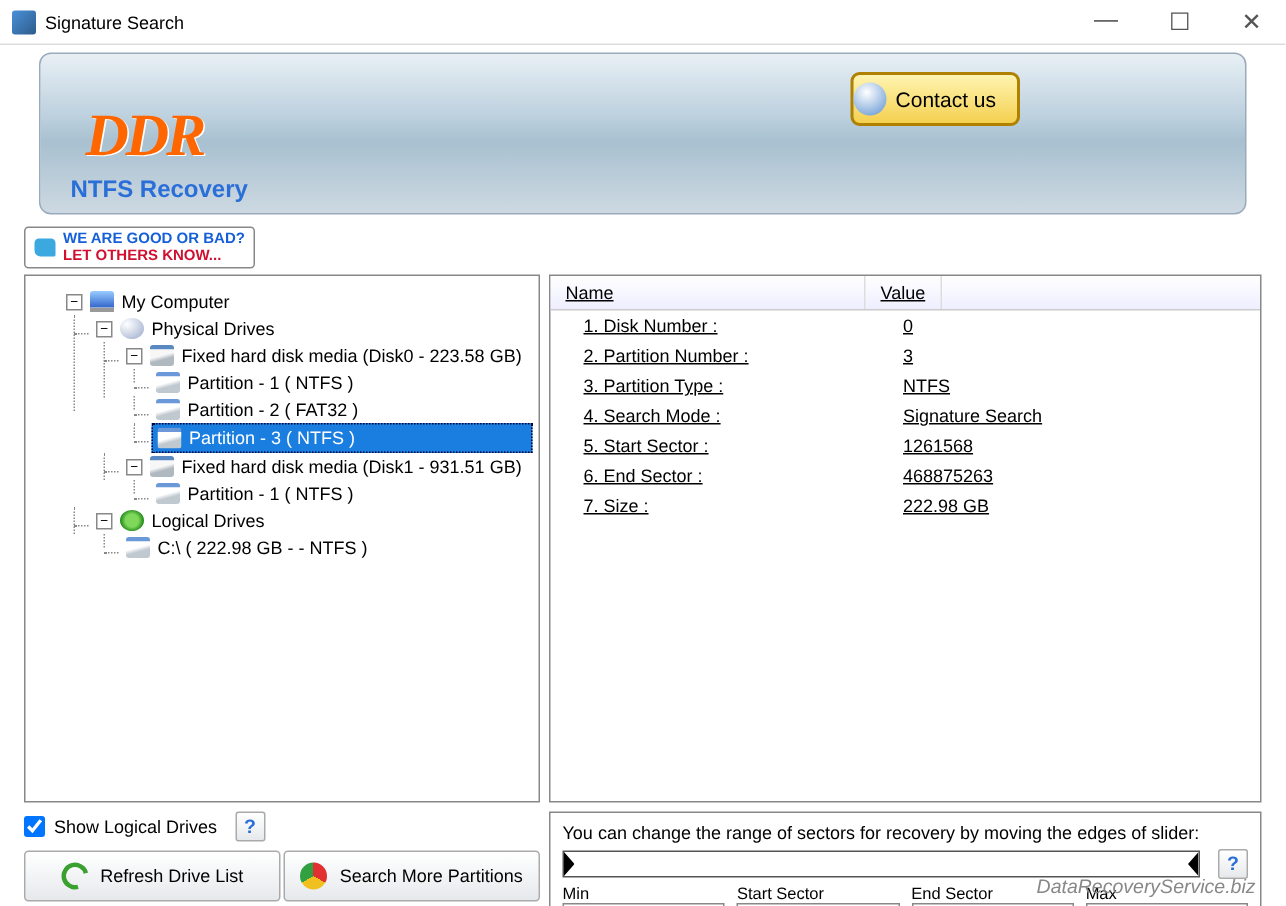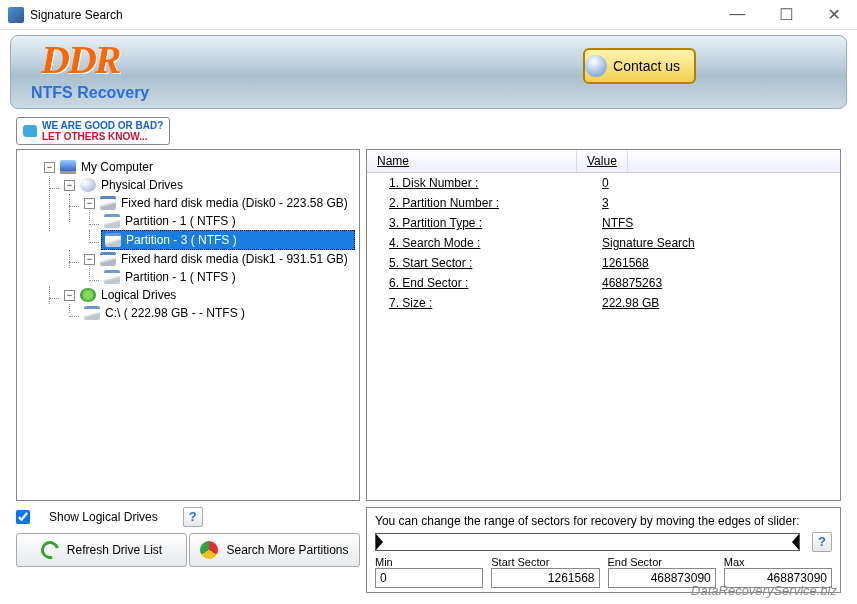--- a/index.html
+++ b/index.html
@@ -6,21 +6,21 @@
 body { background: #fff; width: 857px; height: 604px; overflow: hidden; }
 
 
 .titlebar { height: 30px; background: #fff; border-bottom: 1px solid #ddd; display: flex; align-items: center; padding: 0 8px; }
 .titlebar-icon { width: 16px; height: 16px; background: linear-gradient(135deg,#4a90d9,#2e5c8a); margin-right: 6px; border-radius: 2px; }
 .titlebar-text { font-size: 12px; flex: 1; }
 .titlebar-controls { display: flex; gap: 18px; font-size: 16px; }
 .titlebar-btn { cursor: pointer; padding: 0 8px; color: #555; }
 
 
-.header { height: 74px; margin: 5px 10px 0; border: 1px solid #9ab; border-radius: 8px; background: linear-gradient(180deg,#e8f0f5 0%,#bcd0de 40%,#a8c0d0 55%,#cdd9e2 100%); position: relative; display: flex; align-items: flex-start; }
+.header { height: 108px; margin: 5px 26px 0; border: 1px solid #9ab; border-radius: 8px; background: linear-gradient(180deg,#e8f0f5 0%,#bcd0de 40%,#a8c0d0 55%,#cdd9e2 100%); position: relative; display: flex; align-items: center; }
 .logo-ddr { font-family: "Times New Roman", serif; font-size: 40px; font-weight: 900; font-style: italic; color: #ff6600; text-shadow: 1px 1px 0 #fff; margin-left: 30px; letter-spacing: -2px; }
 .contact-btn { position: absolute; right: 150px; top: 12px; background: linear-gradient(180deg,#fff4b0,#f4d050); border: 2px solid #b08000; border-radius: 6px; padding: 5px 14px 5px 0; display: flex; align-items: center; gap: 6px; font-size: 14px; cursor: pointer; }
 .contact-avatar { width: 22px; height: 22px; background: radial-gradient(circle at 40% 30%,#fff,#5a90d0); border-radius: 50%; }
 .subtitle { position: absolute; bottom: 6px; left: 20px; font-size: 16px; font-weight: 600; color: #2a6fd8; }
 
 
 .feedback { margin: 8px 16px 4px; }
 .feedback-chip { display: inline-flex; align-items: center; border: 1px solid #888; border-radius: 3px; padding: 2px 6px; font-family: "Courier New", monospace; font-size: 10px; line-height: 1.1; background: #fff; }
 .thumb { width: 14px; height: 12px; background: #3ba9e0; border-radius: 3px 3px 1px 4px; margin-right: 5px; }
 .feedback-line1 { color: #1560d8; font-weight: bold; }
@@ -52,21 +52,21 @@
 .prop-head .col { padding: 4px 10px; border-right: 1px solid #ddd; }
 .col-name { width: 210px; }
 .prop-body { font-size: 12px; }
 .prop-row { display: flex; padding: 3px 0; gap: 19px; }
 .prop-row .pname { width: 210px; padding-left: 22px; }
 .prop-row .pval { padding-left: 6px; }
 
 
 .under-left { margin: 6px 16px 0; display: flex; gap: 6px; }
 .ul-left { width: 344px; display: flex; flex-direction: column; gap: 6px; }
-.checkrow { display: flex; align-items: center; gap: 19px; font-size: 12px; }
+.checkrow { display: flex; align-items: center; gap: 6px; font-size: 12px; }
 .checkrow input { width: 14px; height: 14px; }
 .help-tile { width: 20px; height: 20px; border: 1px solid #aaa; background: linear-gradient(#fff,#e6e9ec); color: #2a6fd8; font-weight: bold; text-align: center; line-height: 18px; font-size: 13px; border-radius: 2px; cursor: pointer; margin-left: 6px; }
 .btnrow { display: flex; gap: 2px; }
 .flat-btn { flex: 1; height: 34px; border: 1px solid #aaa; background: linear-gradient(#fff,#e6e9ec); border-radius: 3px; display: flex; align-items: center; justify-content: center; gap: 8px; font-size: 12px; cursor: pointer; }
 .ico-refresh { width: 18px; height: 18px; border: 3px solid #3aa030; border-radius: 50%; border-right-color: transparent; transform: rotate(30deg); }
 .ico-search-more { width: 18px; height: 18px; border-radius: 50%; background: conic-gradient(#e03030 0 120deg,#f0c020 120deg 240deg,#30a040 240deg 360deg); }
 
 
 .ul-right { flex: 1; border: 1px solid #888; padding: 6px 8px 4px; font-size: 12px; }
 .slider-label { margin-bottom: 4px; }
@@ -140,20 +140,27 @@
                     </div>
                     <ul>
                       <li>
                         <div class="tree-row">
 
     <span class="ico ico-part"></span>
     <span>Partition - 1 ( NTFS )</span>
                         </div>
                       </li>
                       <li>
+                        <div class="tree-row">
+
+    <span class="ico ico-part"></span>
+    <span>Partition - 2 ( FAT32 )</span>
+                        </div>
+                      </li>
+                      <li>
                         <div class="tree-row selected">
 
     <span class="ico ico-part"></span>
     <span>Partition - 3 ( NTFS )</span>
                         </div>
                       </li>
                     </ul>
                   </li>
                   <li>
                     <div class="tree-row">

